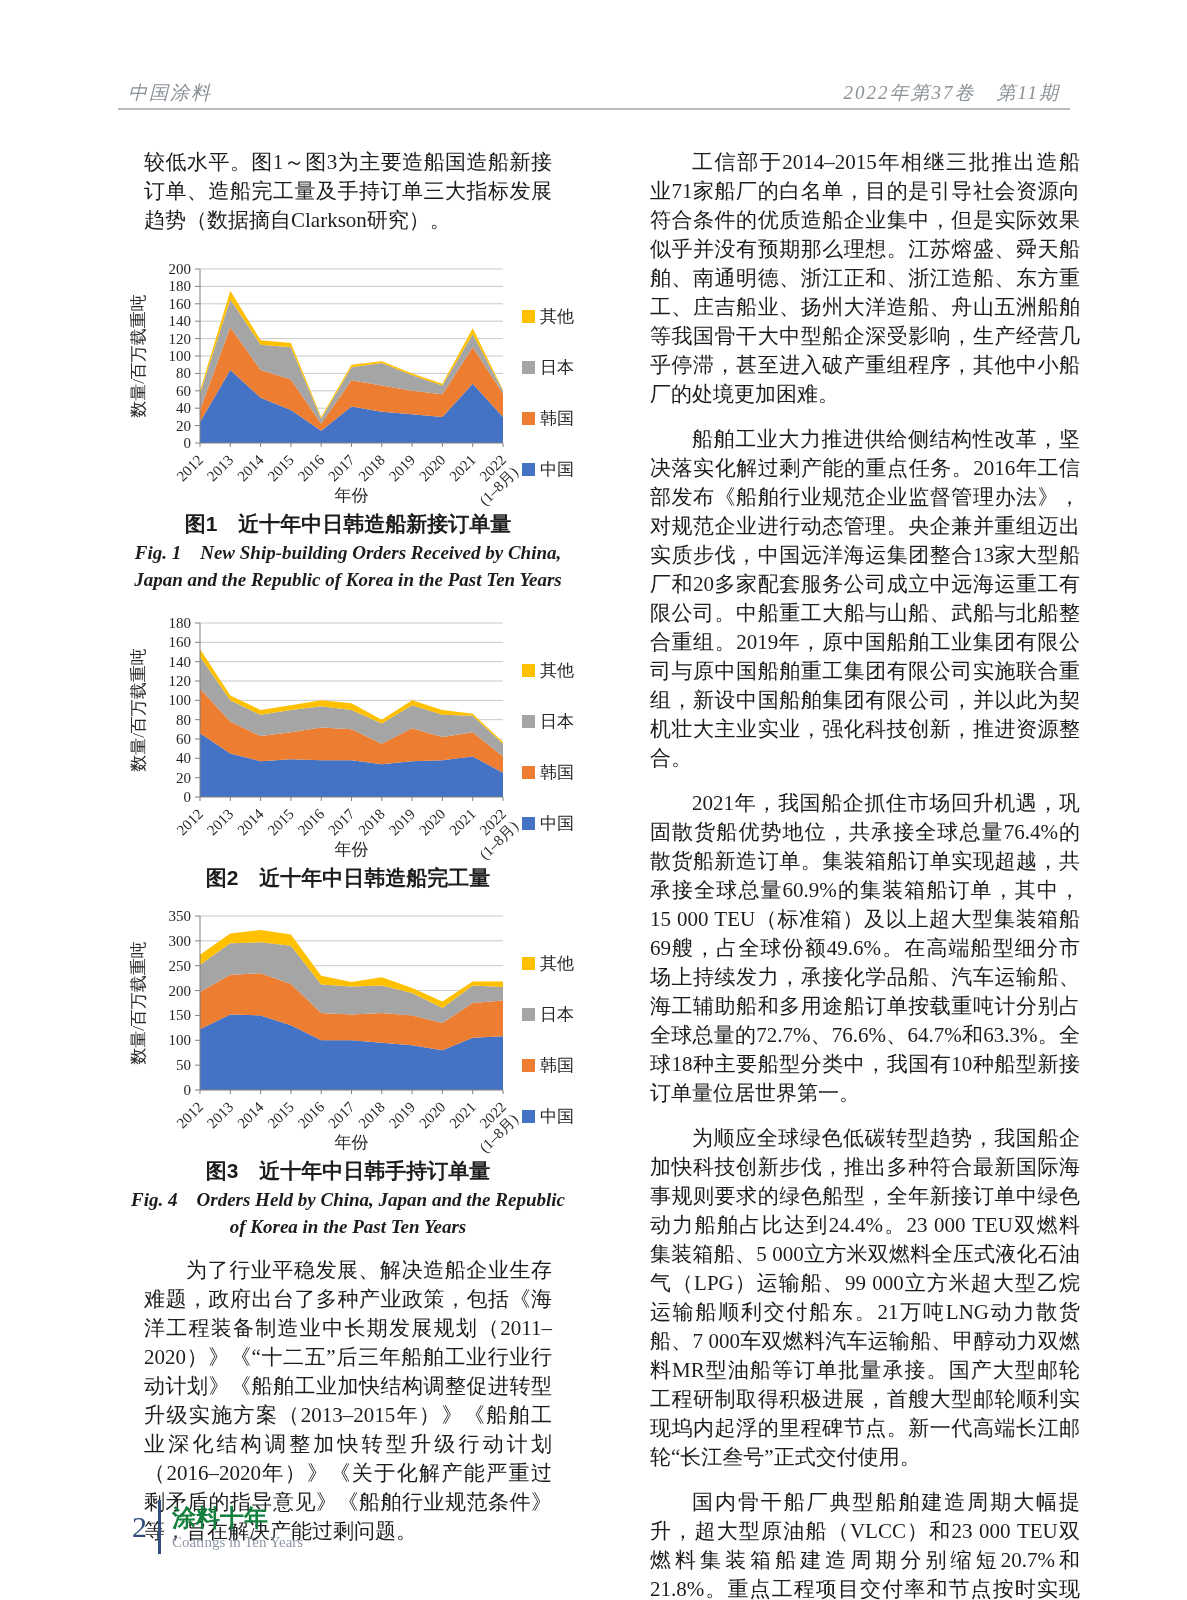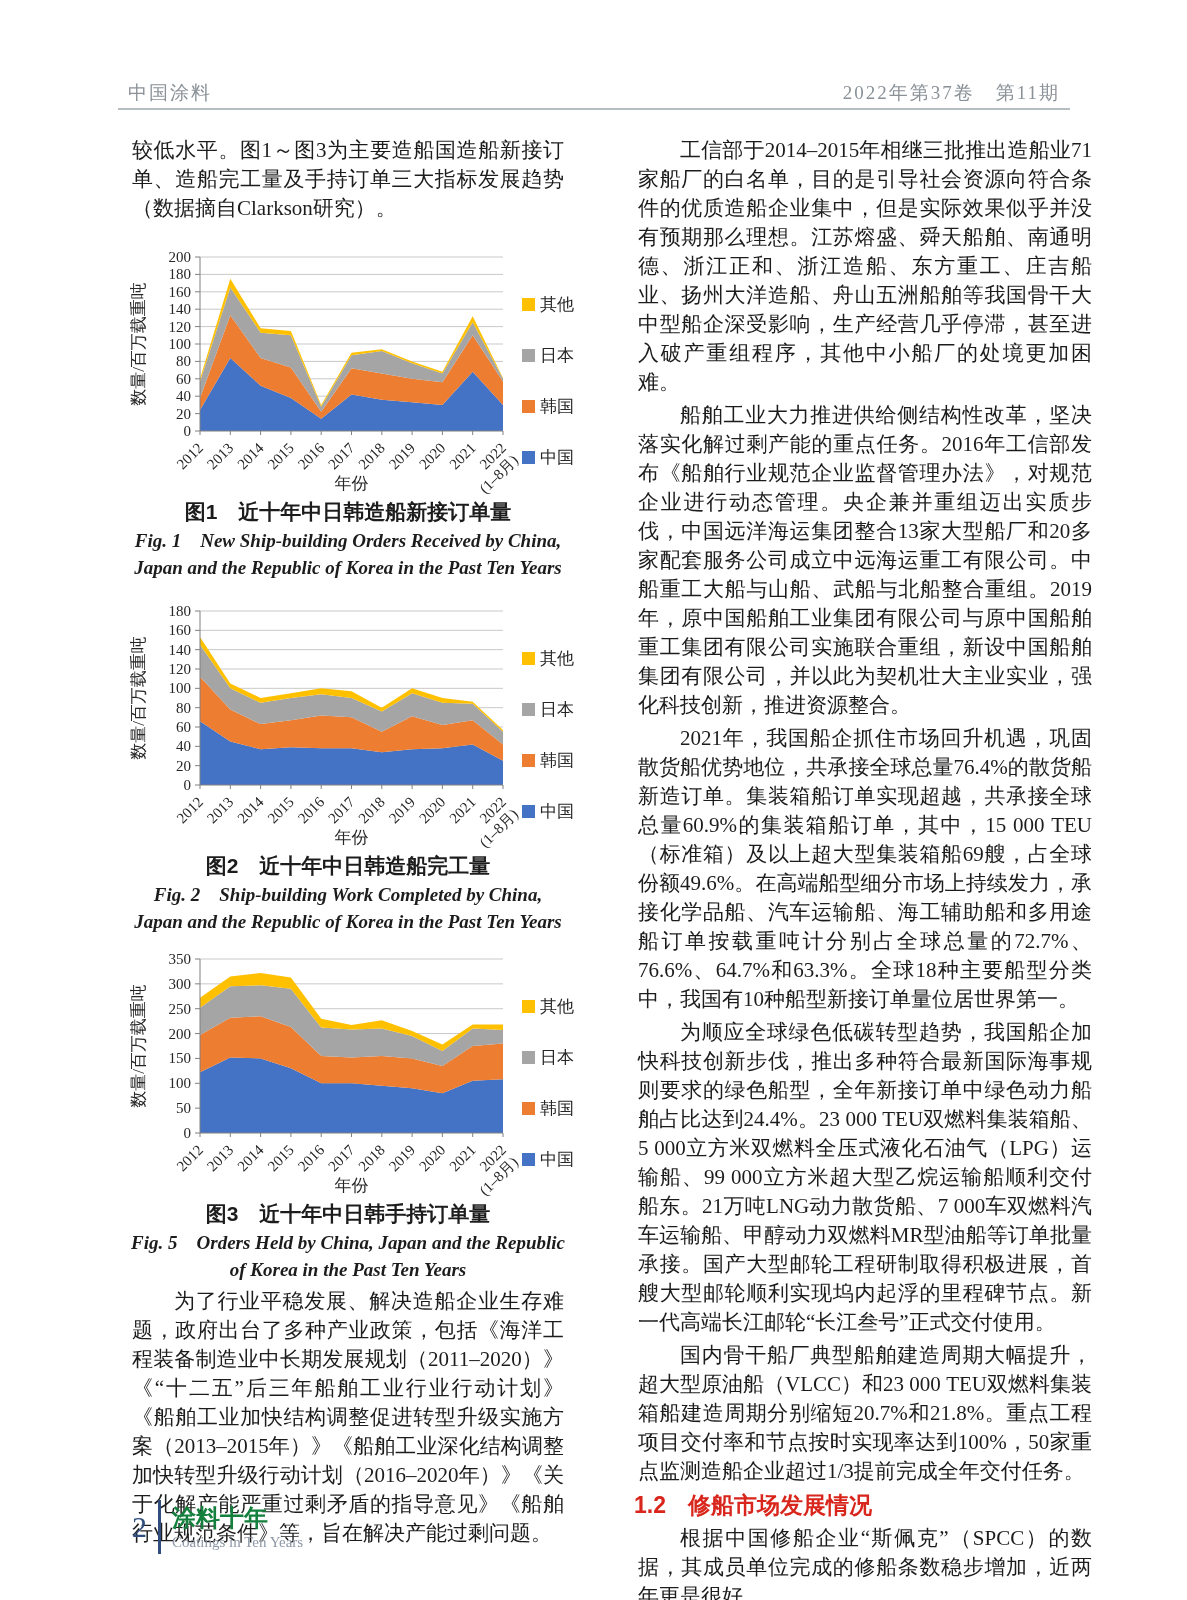--- a/index.html
+++ b/index.html
@@ -1,24 +1,24 @@
 <!DOCTYPE html>
 <html><head>
 <meta charset="utf-8">
 <style>
   html,body{margin:0;padding:0;background:#e8e8e8;}
   .page{position:relative;width:1187px;height:1600px;background:#ffffff;margin:0 auto;
         font-family:"Liberation Serif","DejaVu Serif",serif;color:#1c1c1c;overflow:hidden;}
   .hdr{position:absolute;top:80px;left:128px;width:932px;display:flex;justify-content:space-between;
-       color:#8a9298;font-size:19px;letter-spacing:2px;}
+       color:#8a9298;font-size:19px;letter-spacing:2px;font-style:italic;}
   .hdr-rule{position:absolute;top:108px;left:118px;width:952px;border-top:2px solid #b7bec2;}
   .col{position:absolute;top:132px;}
   .col-left{left:128px;width:440px;}
   .col-right{left:634px;width:462px;}
-  p.body{margin:4px;font-size:21px;line-height:29px;text-align:justify;}
+  p.body{margin:16px;font-size:21px;line-height:29px;text-align:justify;}
   p.ind{text-indent:2em;}
   figure{margin:22px 0 0 0;padding:0;}
   figure.f2{margin-top:18px;}
   figure.f3{margin-top:12px;}
   svg.chart{display:block;overflow:visible;font-family:inherit;}
   .cap-cn{margin-top:2px;text-align:center;font-family:"Liberation Sans","DejaVu Sans",sans-serif;
           font-weight:bold;font-size:21px;line-height:29px;}
   .cap-en{margin-top:1px;text-align:center;font-weight:bold;font-size:19px;line-height:27px;font-style:italic;}
   .policy{margin-top:22px;}
   .sec-head{display:flex;align-items:baseline;margin:5px 0 2px 0;color:#d9261c;
@@ -189,21 +189,20 @@
           <rect x="394" y="53" width="13" height="13" fill="#FFC000"></rect>
           <text x="412" y="65" font-size="17" fill="#262626">其他</text>
           <rect x="394" y="104" width="13" height="13" fill="#A5A5A5"></rect>
           <text x="412" y="116" font-size="17" fill="#262626">日本</text>
           <rect x="394" y="155" width="13" height="13" fill="#ED7D31"></rect>
           <text x="412" y="167" font-size="17" fill="#262626">韩国</text>
           <rect x="394" y="206" width="13" height="13" fill="#4472C4"></rect>
           <text x="412" y="218" font-size="17" fill="#262626">中国</text>
         </svg>
       <div class="cap-cn">图2　近十年中日韩造船完工量</div>
-      <div class="cap-en">Fig. 2　Ship-building Work Completed by China, Japan and the Republic of Korea in the Past Ten Years</div>
     </figure>
 
     <figure class="f3">
       <svg class="chart" viewBox="0 0 440 250" width="440" height="250">
           <line x1="67" y1="186" x2="72" y2="186" stroke="#808080" stroke-width="1"></line>
           <text x="63" y="191" text-anchor="end" font-size="15" fill="#262626">0</text>
           <line x1="72" y1="161.14285714285714" x2="375" y2="161.14285714285714" stroke="#c9c9c9" stroke-width="1"></line>
           <line x1="67" y1="161.14285714285714" x2="72" y2="161.14285714285714" stroke="#808080" stroke-width="1"></line>
           <text x="63" y="166.14285714285714" text-anchor="end" font-size="15" fill="#262626">50</text>
           <line x1="72" y1="136.28571428571428" x2="375" y2="136.28571428571428" stroke="#c9c9c9" stroke-width="1"></line>
@@ -258,21 +257,21 @@
           <rect x="394" y="53" width="13" height="13" fill="#FFC000"></rect>
           <text x="412" y="65" font-size="17" fill="#262626">其他</text>
           <rect x="394" y="104" width="13" height="13" fill="#A5A5A5"></rect>
           <text x="412" y="116" font-size="17" fill="#262626">日本</text>
           <rect x="394" y="155" width="13" height="13" fill="#ED7D31"></rect>
           <text x="412" y="167" font-size="17" fill="#262626">韩国</text>
           <rect x="394" y="206" width="13" height="13" fill="#4472C4"></rect>
           <text x="412" y="218" font-size="17" fill="#262626">中国</text>
         </svg>
       <div class="cap-cn">图3　近十年中日韩手持订单量</div>
-      <div class="cap-en">Fig. 5　Orders Held by China, Japan and the Republic of Korea in the Past Ten Years</div>
+      <div class="cap-en">Fig. 4　Orders Held by China, Japan and the Republic of Korea in the Past Ten Years</div>
     </figure>
 
     <p class="body ind policy">为了行业平稳发展、解决造船企业生存难题，政府出台了多种产业政策，包括《海洋工程装备制造业中长期发展规划（2011–2020）》《“十二五”后三年船舶工业行业行动计划》《船舶工业加快结构调整促进转型升级实施方案（2013–2015年）》《船舶工业深化结构调整加快转型升级行动计划（2016–2020年）》《关于化解产能严重过剩矛盾的指导意见》《船舶行业规范条件》等，旨在解决产能过剩问题。</p>
   </div>
 
   <div class="col col-right">
     <p class="body ind">工信部于2014–2015年相继三批推出造船业71家船厂的白名单，目的是引导社会资源向符合条件的优质造船企业集中，但是实际效果似乎并没有预期那么理想。江苏熔盛、舜天船舶、南通明德、浙江正和、浙江造船、东方重工、庄吉船业、扬州大洋造船、舟山五洲船舶等我国骨干大中型船企深受影响，生产经营几乎停滞，甚至进入破产重组程序，其他中小船厂的处境更加困难。</p>
     <p class="body ind">船舶工业大力推进供给侧结构性改革，坚决落实化解过剩产能的重点任务。2016年工信部发布《船舶行业规范企业监督管理办法》，对规范企业进行动态管理。央企兼并重组迈出实质步伐，中国远洋海运集团整合13家大型船厂和20多家配套服务公司成立中远海运重工有限公司。中船重工大船与山船、武船与北船整合重组。2019年，原中国船舶工业集团有限公司与原中国船舶重工集团有限公司实施联合重组，新设中国船舶集团有限公司，并以此为契机壮大主业实业，强化科技创新，推进资源整合。</p>
     <p class="body ind">2021年，我国船企抓住市场回升机遇，巩固散货船优势地位，共承接全球总量76.4%的散货船新造订单。集装箱船订单实现超越，共承接全球总量60.9%的集装箱船订单，其中，15 000 TEU（标准箱）及以上超大型集装箱船69艘，占全球份额49.6%。在高端船型细分市场上持续发力，承接化学品船、汽车运输船、海工辅助船和多用途船订单按载重吨计分别占全球总量的72.7%、76.6%、64.7%和63.3%。全球18种主要船型分类中，我国有10种船型新接订单量位居世界第一。</p>
     <p class="body ind">为顺应全球绿色低碳转型趋势，我国船企加快科技创新步伐，推出多种符合最新国际海事规则要求的绿色船型，全年新接订单中绿色动力船舶占比达到24.4%。23 000 TEU双燃料集装箱船、5 000立方米双燃料全压式液化石油气（LPG）运输船、99 000立方米超大型乙烷运输船顺利交付船东。21万吨LNG动力散货船、7 000车双燃料汽车运输船、甲醇动力双燃料MR型油船等订单批量承接。国产大型邮轮工程研制取得积极进展，首艘大型邮轮顺利实现坞内起浮的里程碑节点。新一代高端长江邮轮“长江叁号”正式交付使用。</p>

